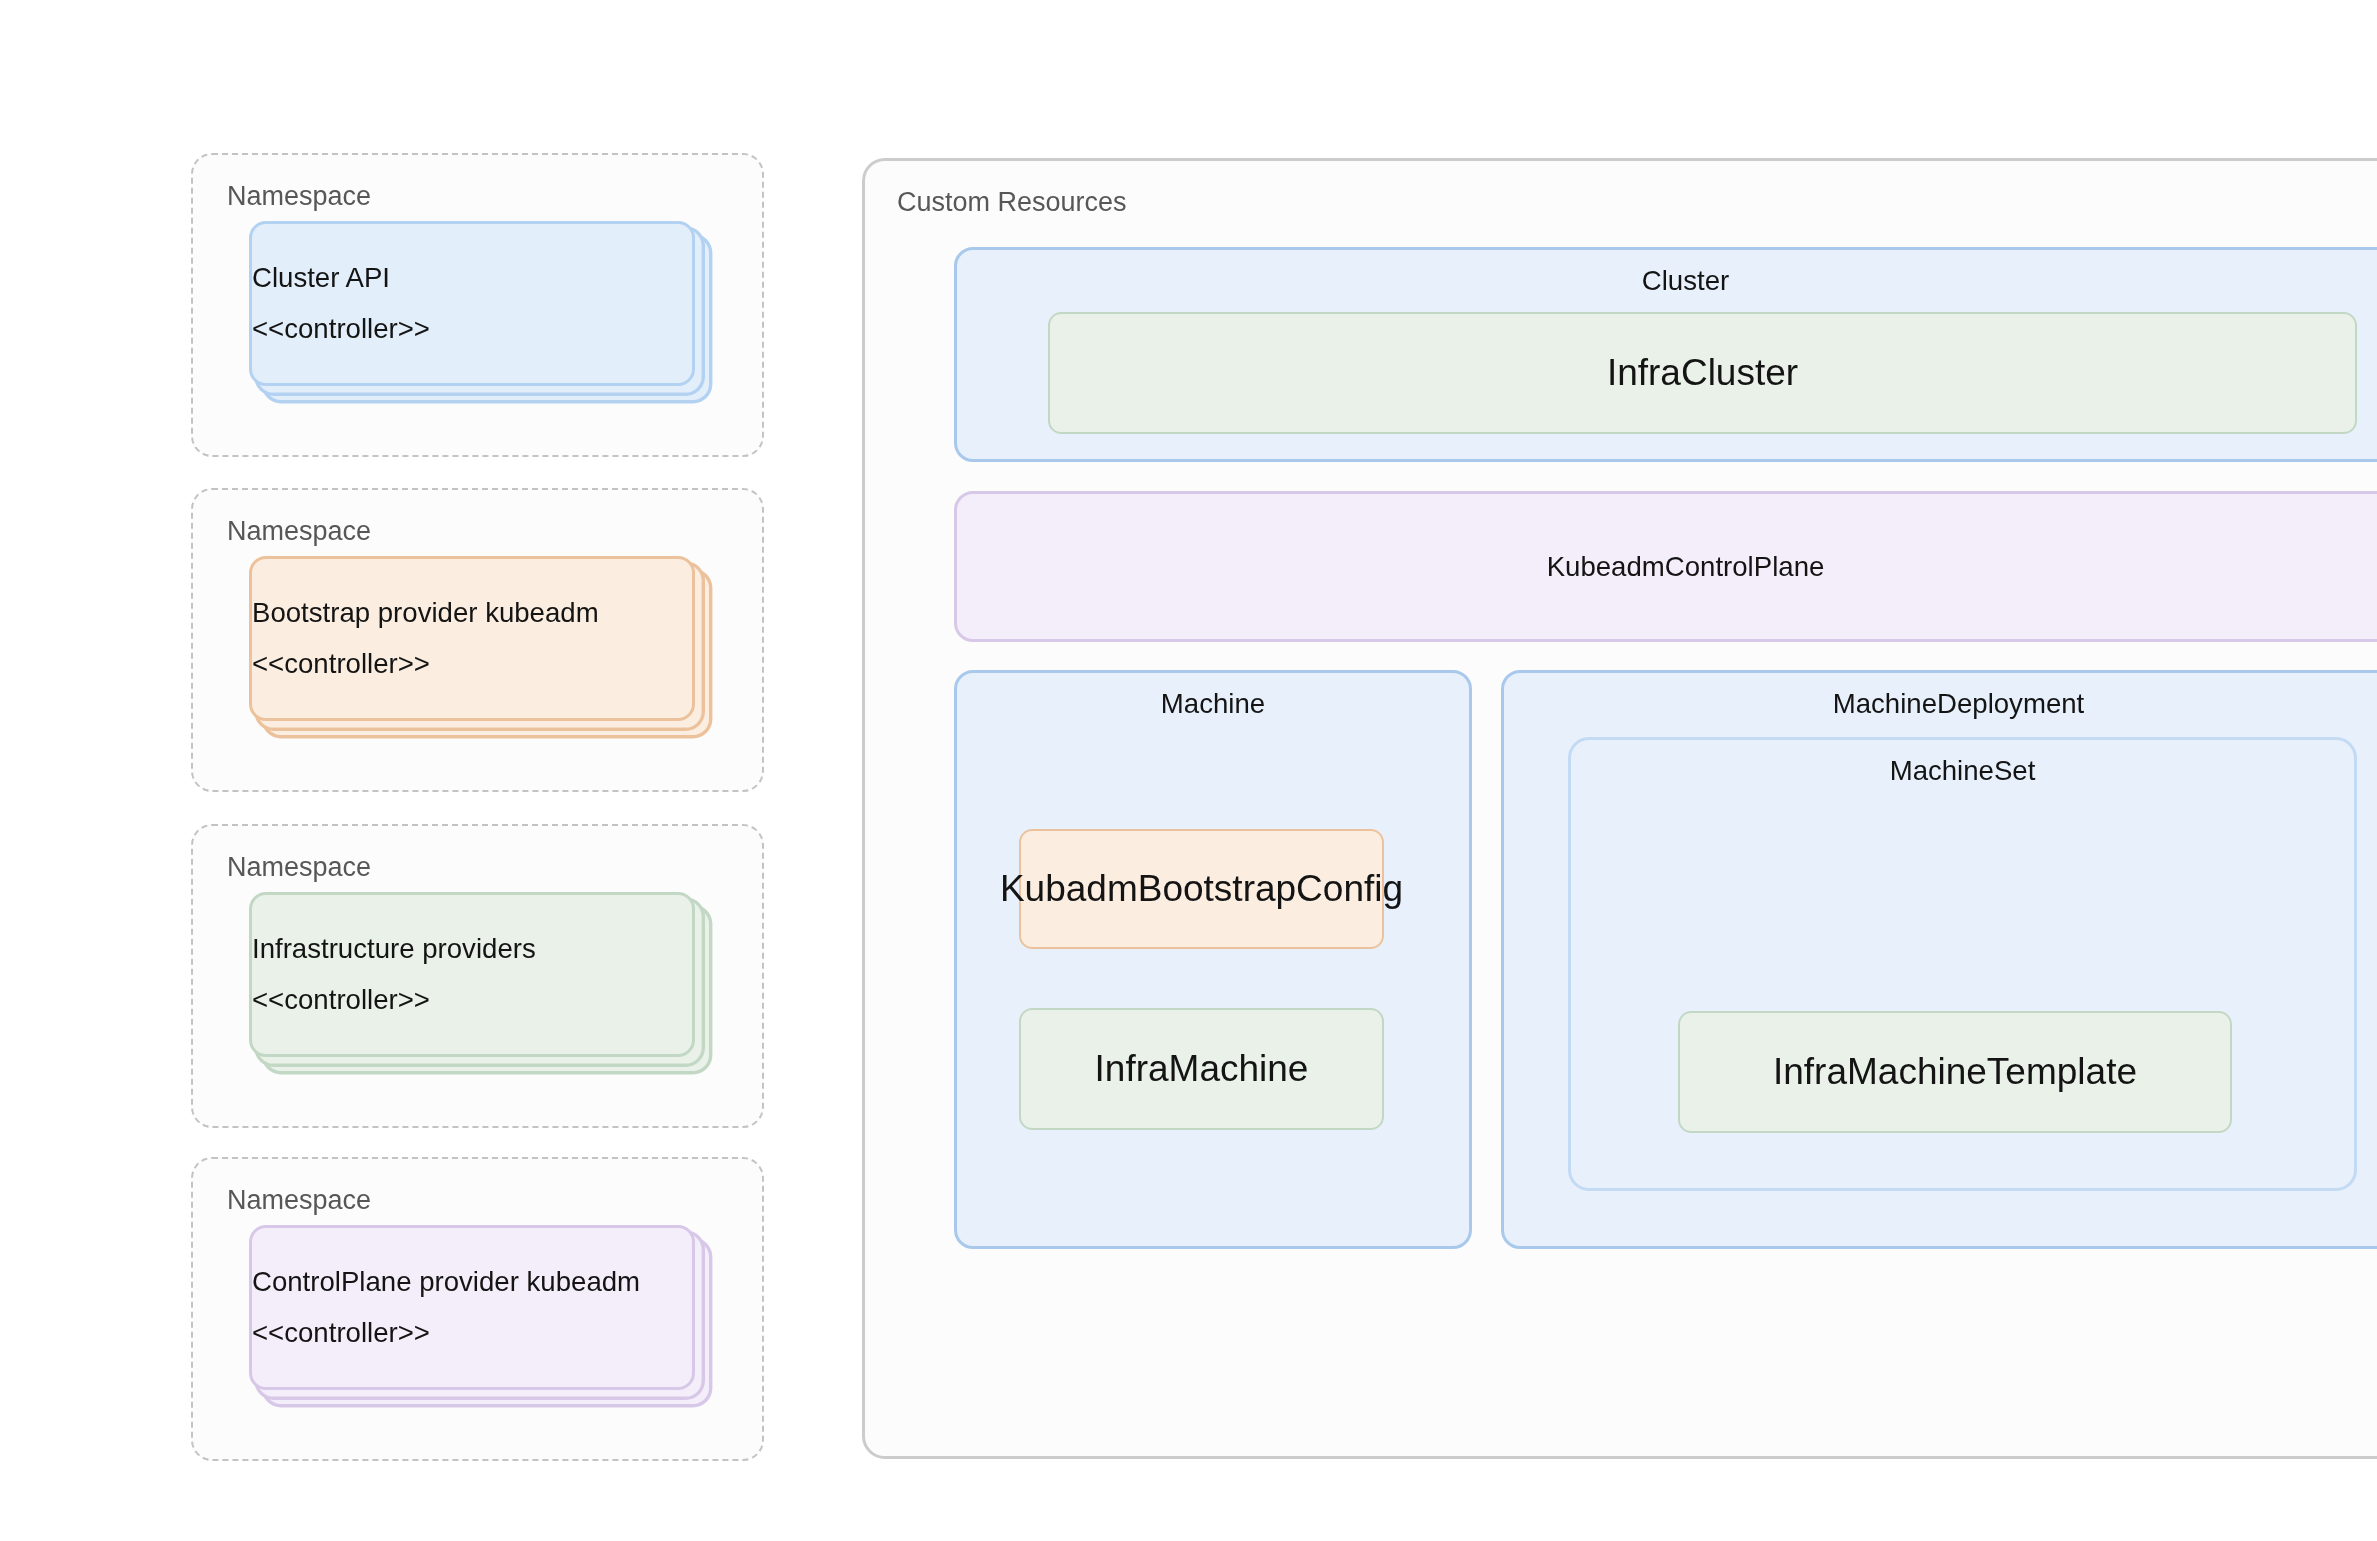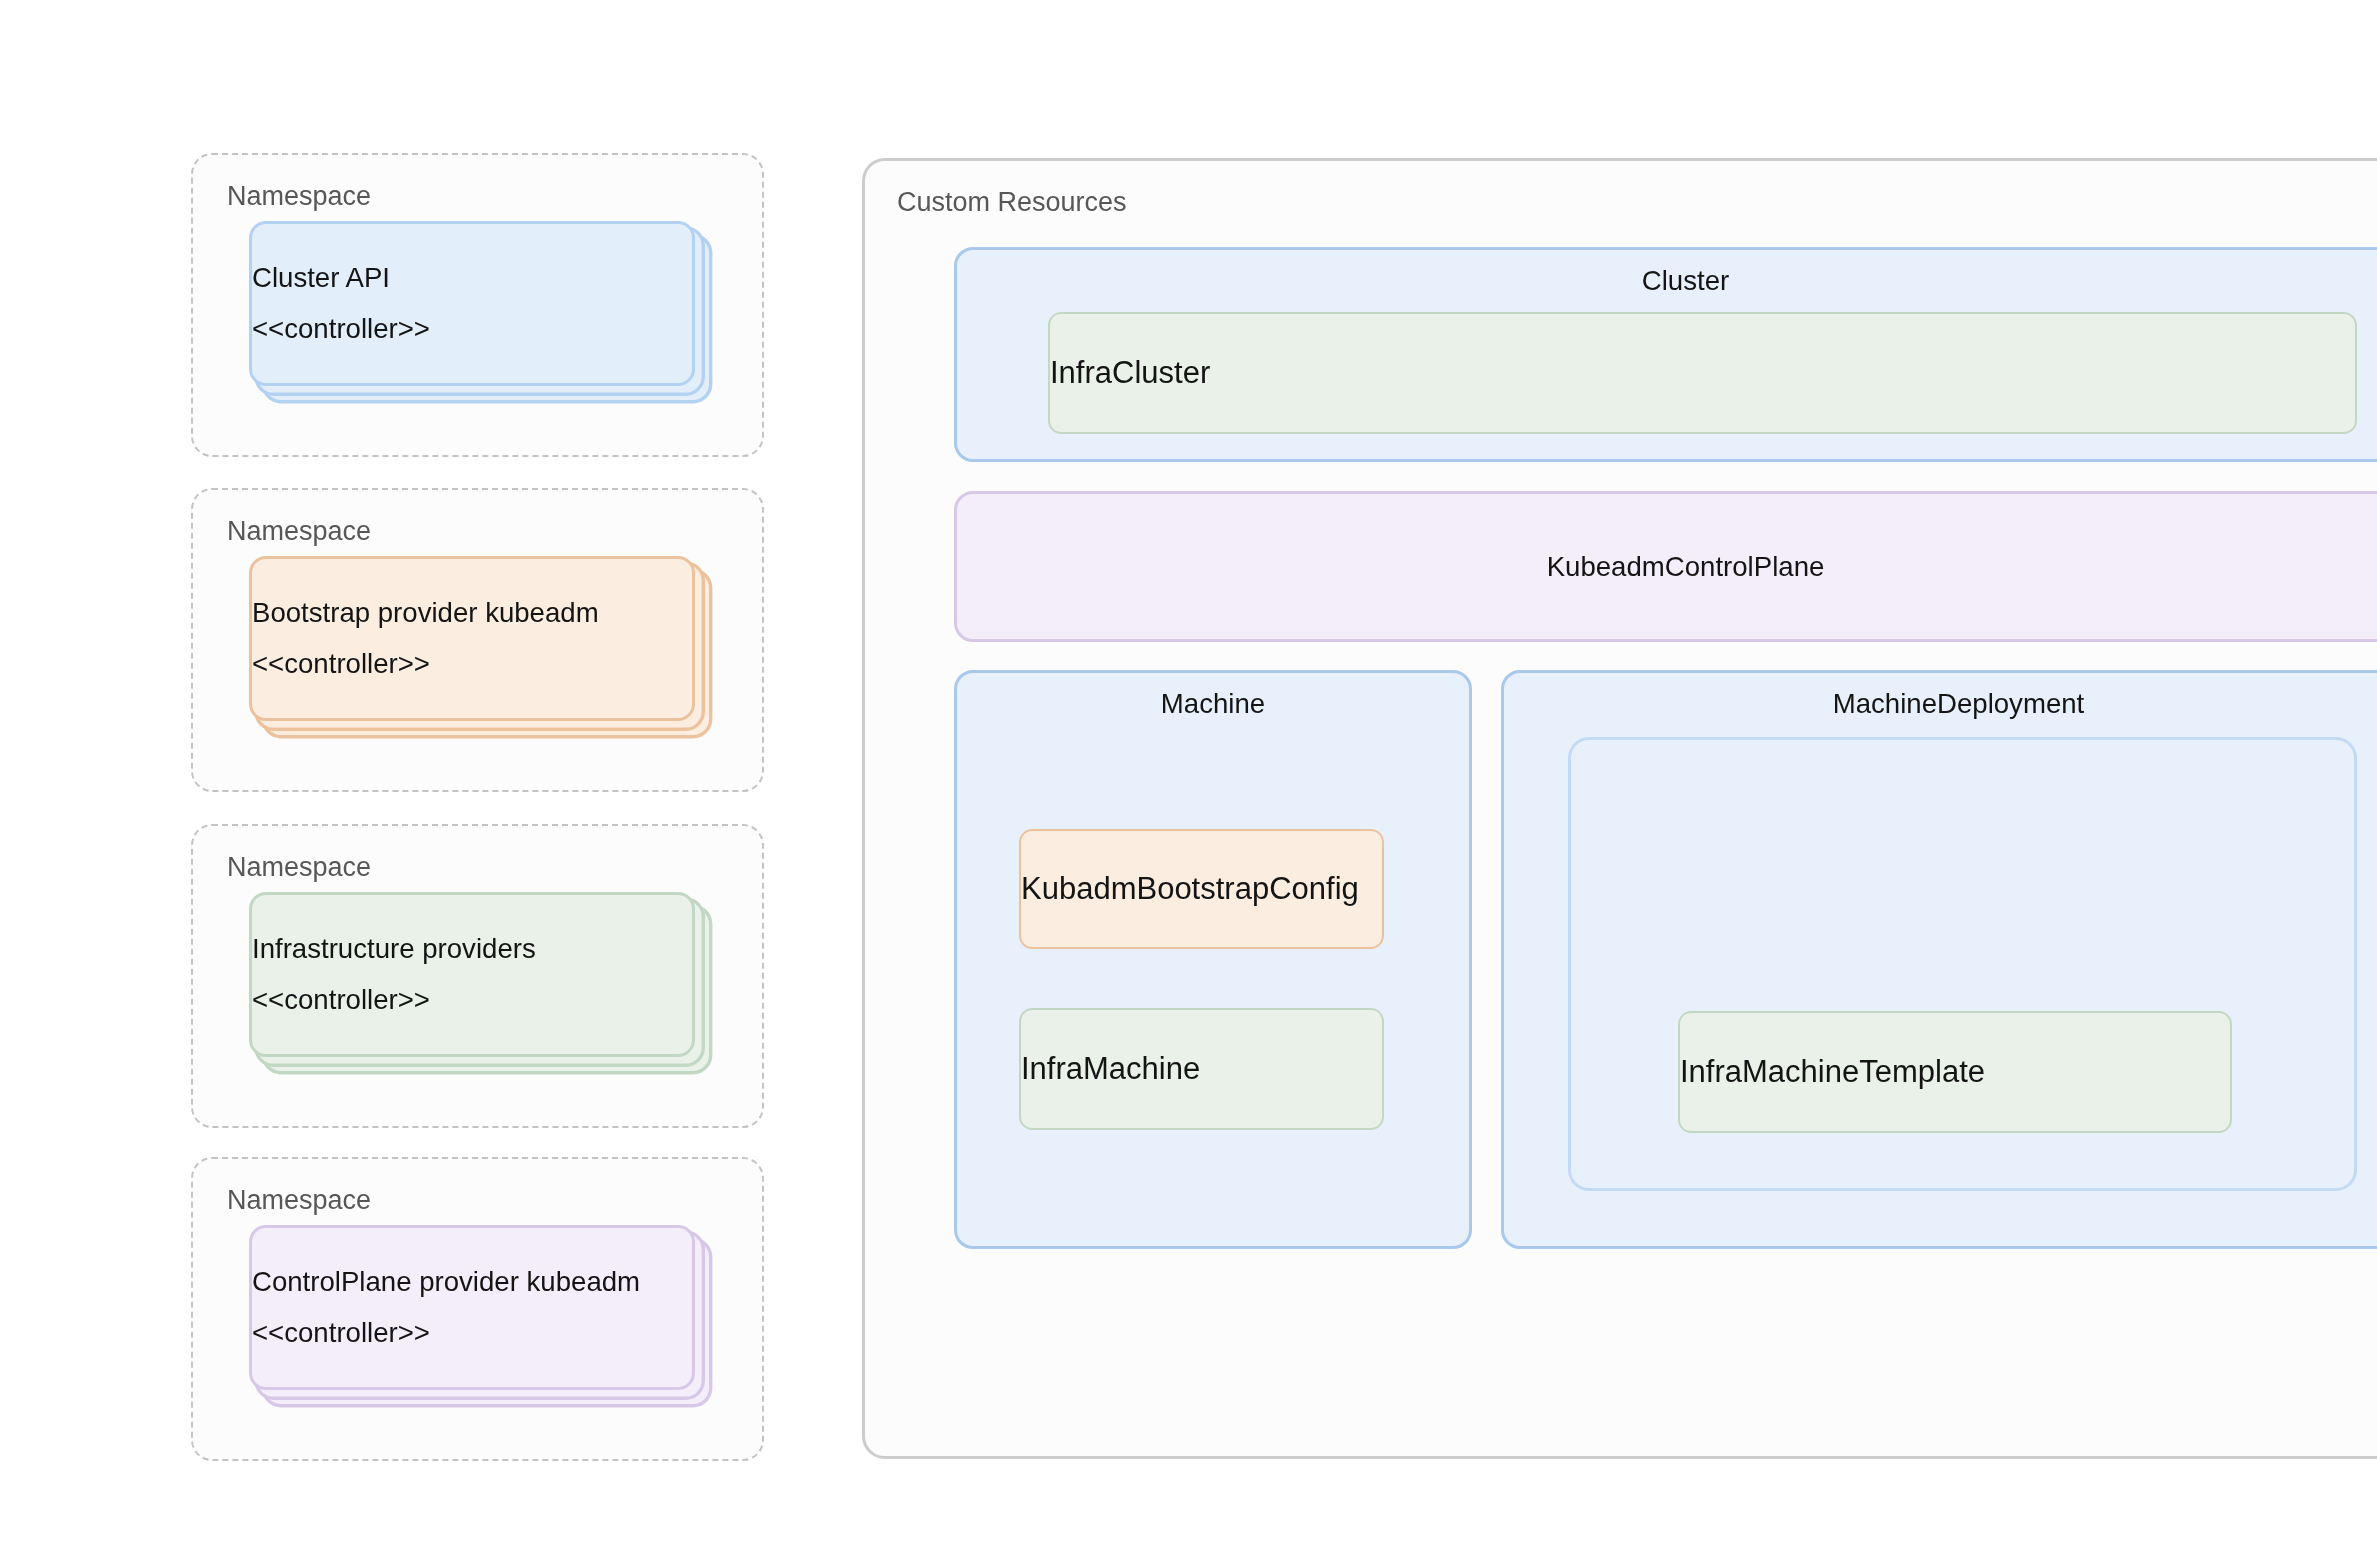--- a/index.html
+++ b/index.html
@@ -71,22 +71,22 @@
     display:flex;align-items:center;justify-content:center;font-size:27.6px;
   }
   .machine-box{left:89px;top:509px;width:518px;height:579px;}
   .md-box{left:636px;top:509px;width:915px;height:579px;}
   .ms-box{
     position:absolute;left:64px;top:64px;width:789px;height:454px;
     background:var(--box-blue-bg);border:3.3px solid var(--ms-border);border-radius:21px;
   }
   .flat-card{
     position:absolute;border-radius:13.3px;border:2.9px solid var(--bc);background:var(--bg);
-    display:flex;align-items:center;justify-content:flex-start;
-    font-size:31px;text-align:center;color:var(--card-text);
+    display:flex;align-items:center;justify-content:center;
+    font-size:37px;text-align:center;color:var(--card-text);
   }
   .infra-cluster{left:91px;top:62px;width:1309px;height:122px;}
   .kbc{left:62px;top:156px;width:365px;height:120px;}
   .im {left:62px;top:335px;width:365px;height:122px;}
   .kbct{left:117px;top:92px;width:554px;height:120px;}
   .imt {left:107px;top:271px;width:554px;height:122px;}
 </style>
 </head>
 <body>
 
@@ -144,20 +144,21 @@
         <span>InfraMachine</span>
       </div>
       <div class="flat-card c-orange kbc">
         <span>KubadmBootstrapConfig</span>
       </div>
     </div>
 
     <div class="big-box md-box">
       <div class="box-title">MachineDeployment</div>
       <div class="ms-box">
+        <div class="box-title">MachineSet</div>
         <div class="flat-card c-green imt">
           <span>InfraMachineTemplate</span>
         </div>
       </div>
     </div>
   </div>
 
 </div>
 
 

